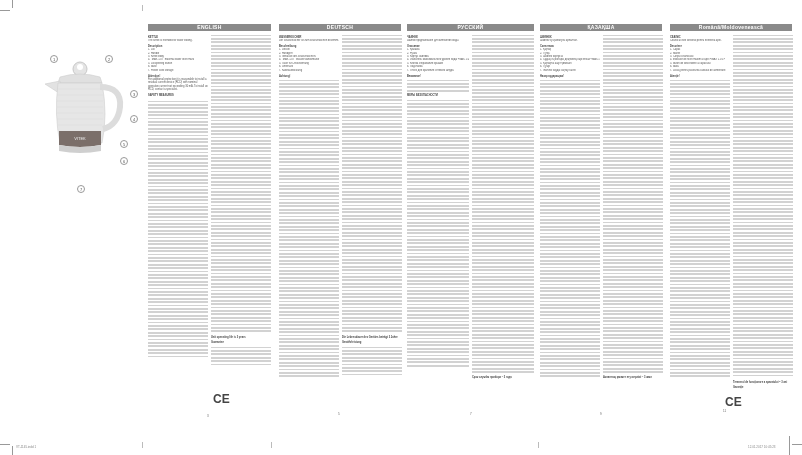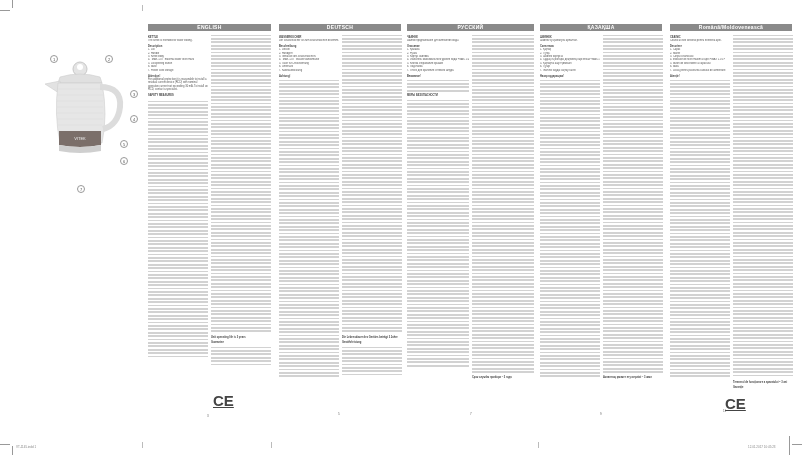--- a/index.html
+++ b/index.html
@@ -5,21 +5,21 @@
   html,body{margin:0;padding:0;background:#fff;}
   body{width:802px;height:455px;position:relative;overflow:hidden;font-family:"Liberation Sans",sans-serif;color:#333;}
   .crop{position:absolute;background:#999;}
   .fold{position:absolute;width:1px;background:#bbb;}
   .hdr{position:absolute;top:24px;height:7px;background:#8a8a8a;color:#fff;font-weight:bold;font-size:5px;line-height:7px;text-align:center;letter-spacing:.3px;}
   .sub{font-weight:bold;color:#444;margin-top:2.5px;}
   .line{white-space:nowrap;overflow:hidden;}
   .kettle{position:absolute;left:40px;top:55px;width:90px;height:110px;}
   .callout{position:absolute;width:8px;height:8px;border-radius:50%;border:1px solid #999;background:#fff;font-size:4px;line-height:8px;text-align:center;color:#555;box-sizing:border-box;}
   .pgnum{position:absolute;font-size:3px;color:#666;top:412px;}
-  .ce{position:absolute;font-size:15px;font-weight:bold;color:#444;text-decoration:underline;}
+  .ce{position:absolute;font-size:12px;font-weight:bold;color:#444;}
   .footer-text{position:absolute;font-size:3px;color:#888;}
   .textblock{position:absolute;font-size:2.6px;line-height:3.4px;color:#555;}
 </style>
 </head>
 <body>
 
 <div class="crop" style="left:0;top:10px;width:10px;height:1px;"></div>
 <div class="crop" style="left:12px;top:0;width:1px;height:8px;"></div>
 <div class="crop" style="left:0;top:444px;width:10px;height:1px;"></div>
 <div class="crop" style="left:12px;top:446px;width:1px;height:9px;"></div>

